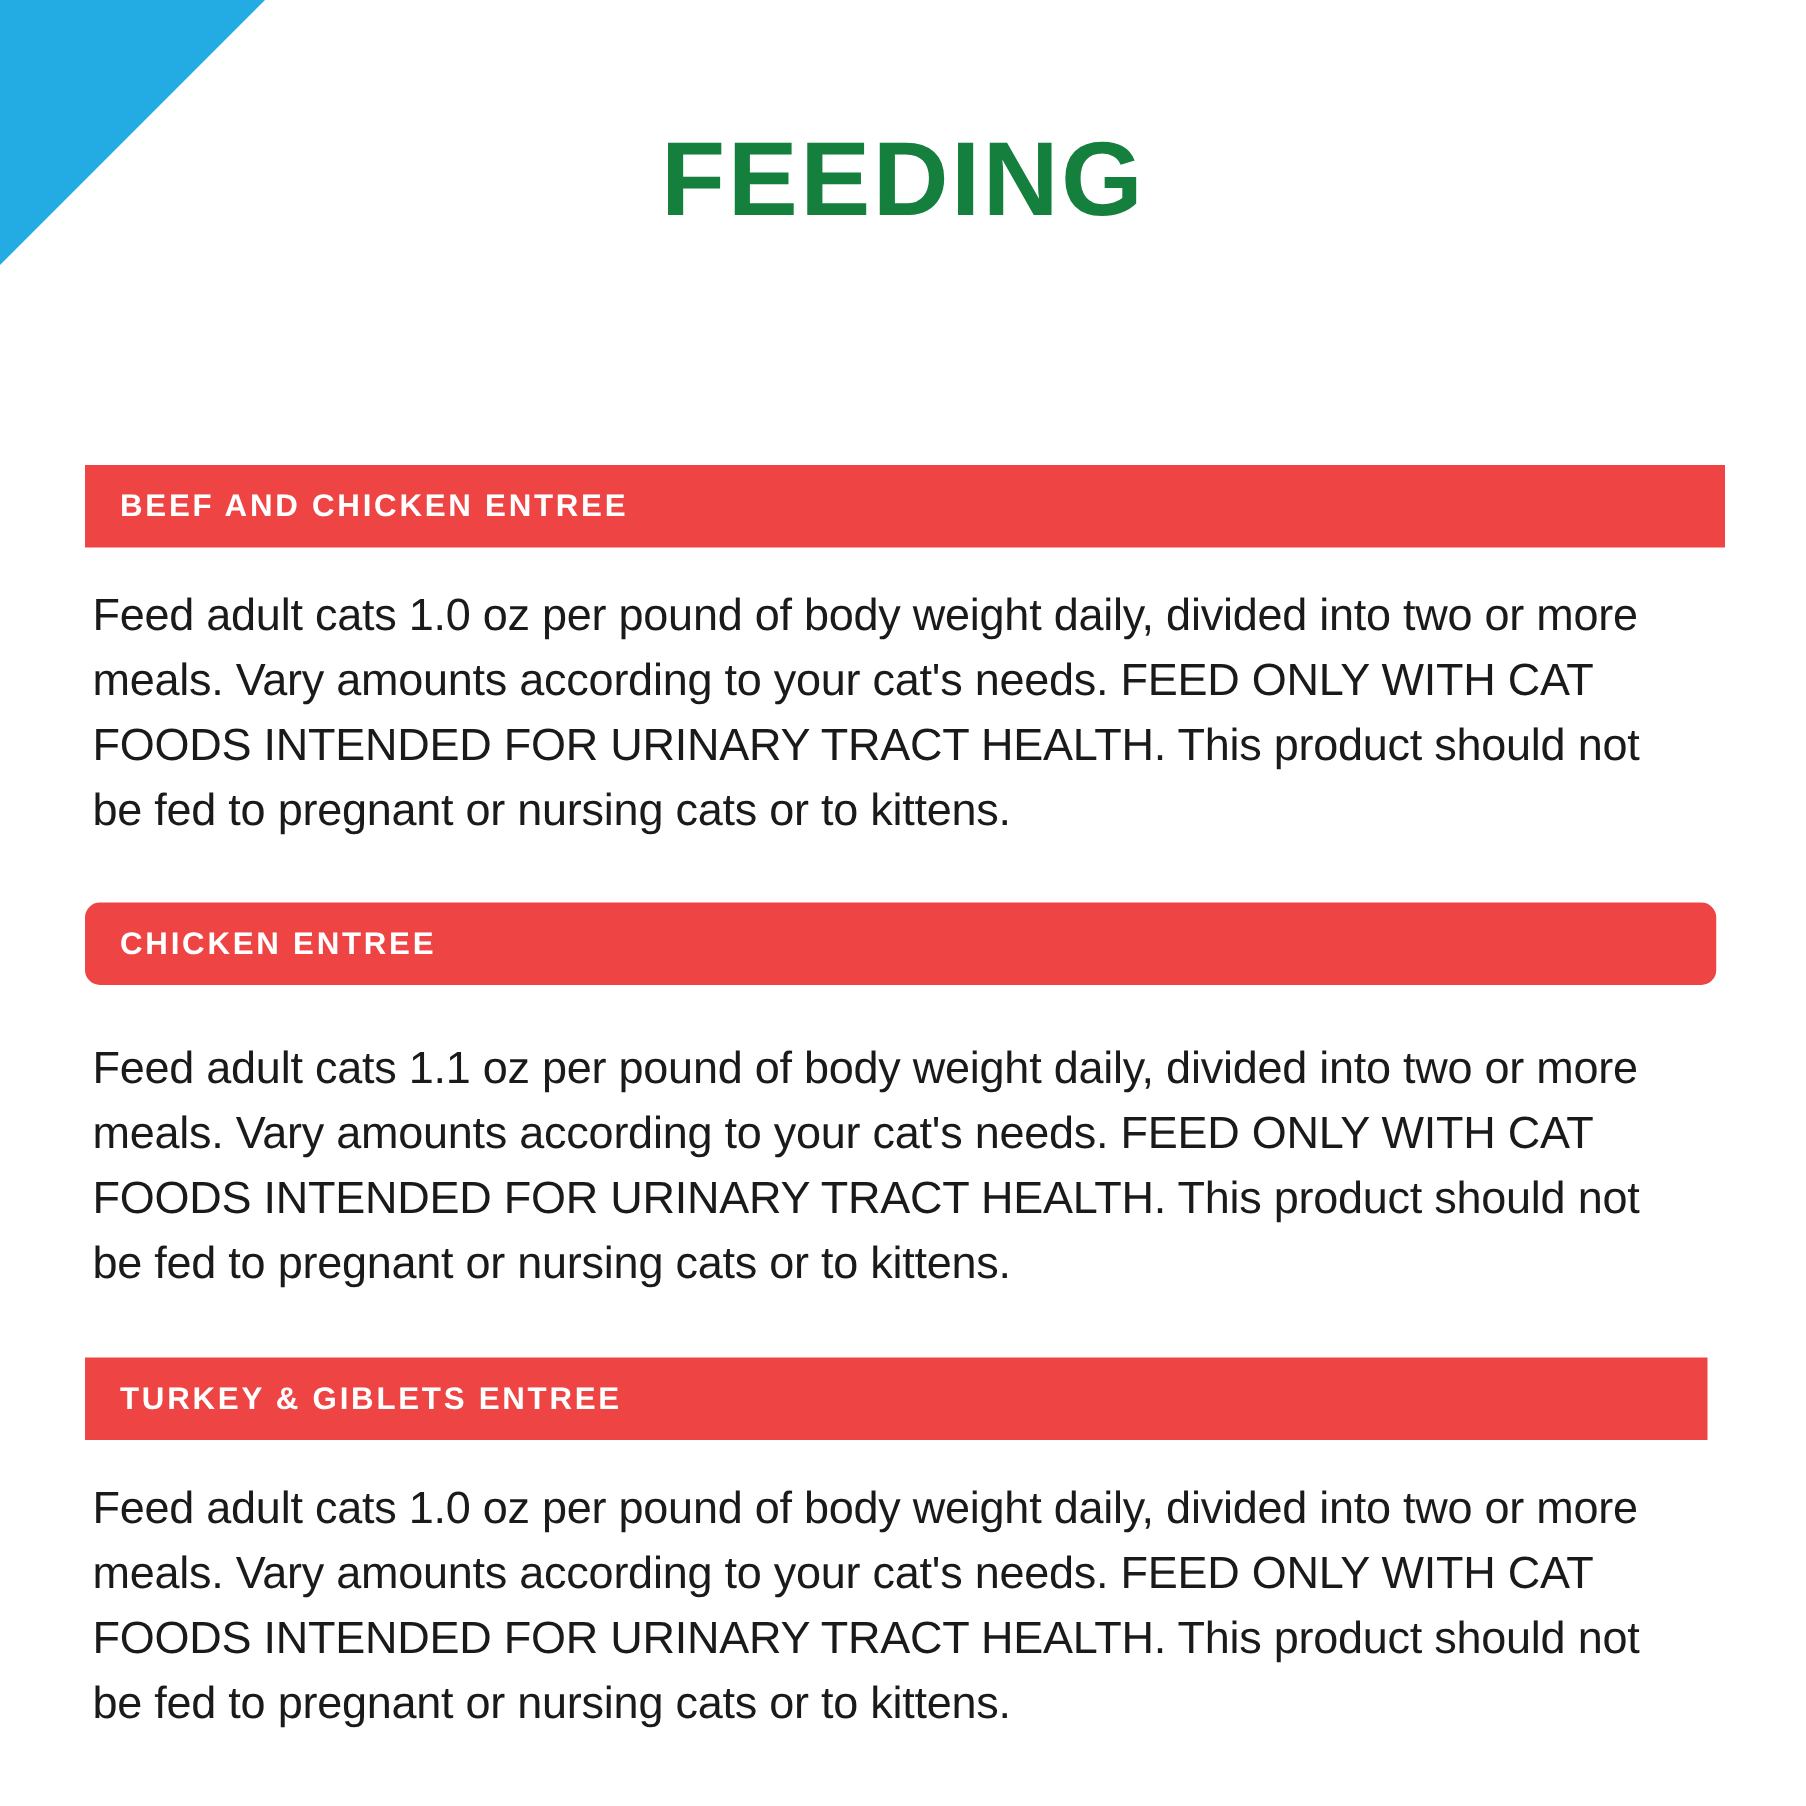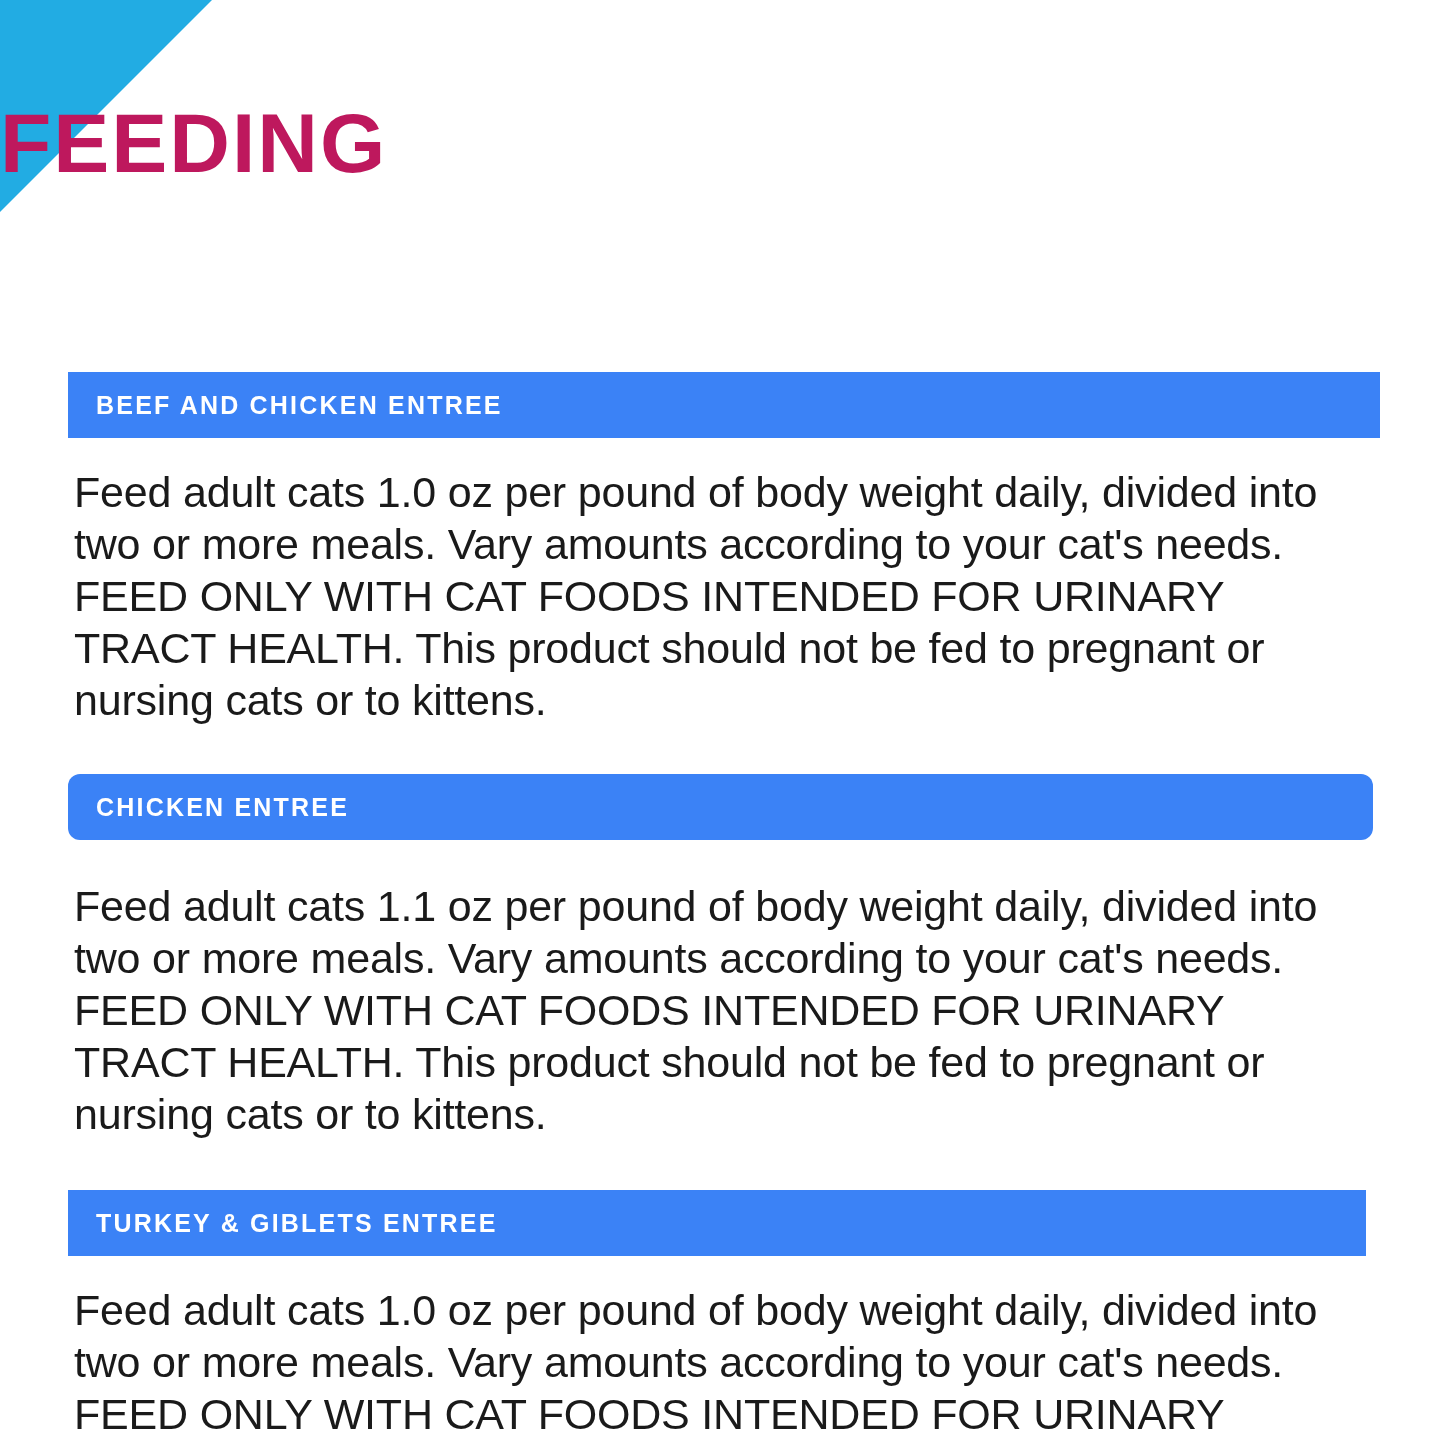--- a/index.html
+++ b/index.html
@@ -27,58 +27,59 @@
     width: 0;
     height: 0;
     border-top: 212px solid #22ace3;
     border-right: 212px solid transparent;
   }
   .title {
     position: absolute;
     top: 92px;
     left: 0;
     width: 1445px;
-    color: #be185d;
+    text-align: center;
+    color: #15803d;
     font-size: 84px;
     font-weight: bold;
     letter-spacing: 2px;
     line-height: 1.22;
     font-family: "Liberation Sans", sans-serif;
   }
   .title .line {
     display: block;
     white-space: nowrap;
   }
   .content {
     position: absolute;
     top: 372px;
     left: 68px;
     width: 1312px;
   }
   .section {
     margin-bottom: 6px;
   }
   .section-header {
-    background: #3b82f6;
+    background: #ef4444;
     color: #ffffff;
     font-size: 25px;
     font-weight: bold;
     letter-spacing: 2.2px;
     padding: 20px 0 20px 28px;
     box-sizing: border-box;
     height: 66px;
     line-height: 26px;
   }
   .section-1 .section-header { width: 1312px; }
   .section-2 .section-header { width: 1305px; border-radius: 12px; }
   .section-3 .section-header { width: 1298px; }
 
   .section-body {
     color: #1a1a1a;
-    font-size: 43px;
+    font-size: 36px;
     line-height: 52px;
     padding: 28px 6px 0 6px;
     font-family: "Liberation Sans", sans-serif;
     letter-spacing: -0.2px;
   }
   .section-1 .section-body { width: 1250px; }
   .section-2 .section-body { width: 1250px; margin-top: 12px; }
   .section-3 .section-body { width: 1250px; }
 
   .spacer-1 { height: 42px; }

